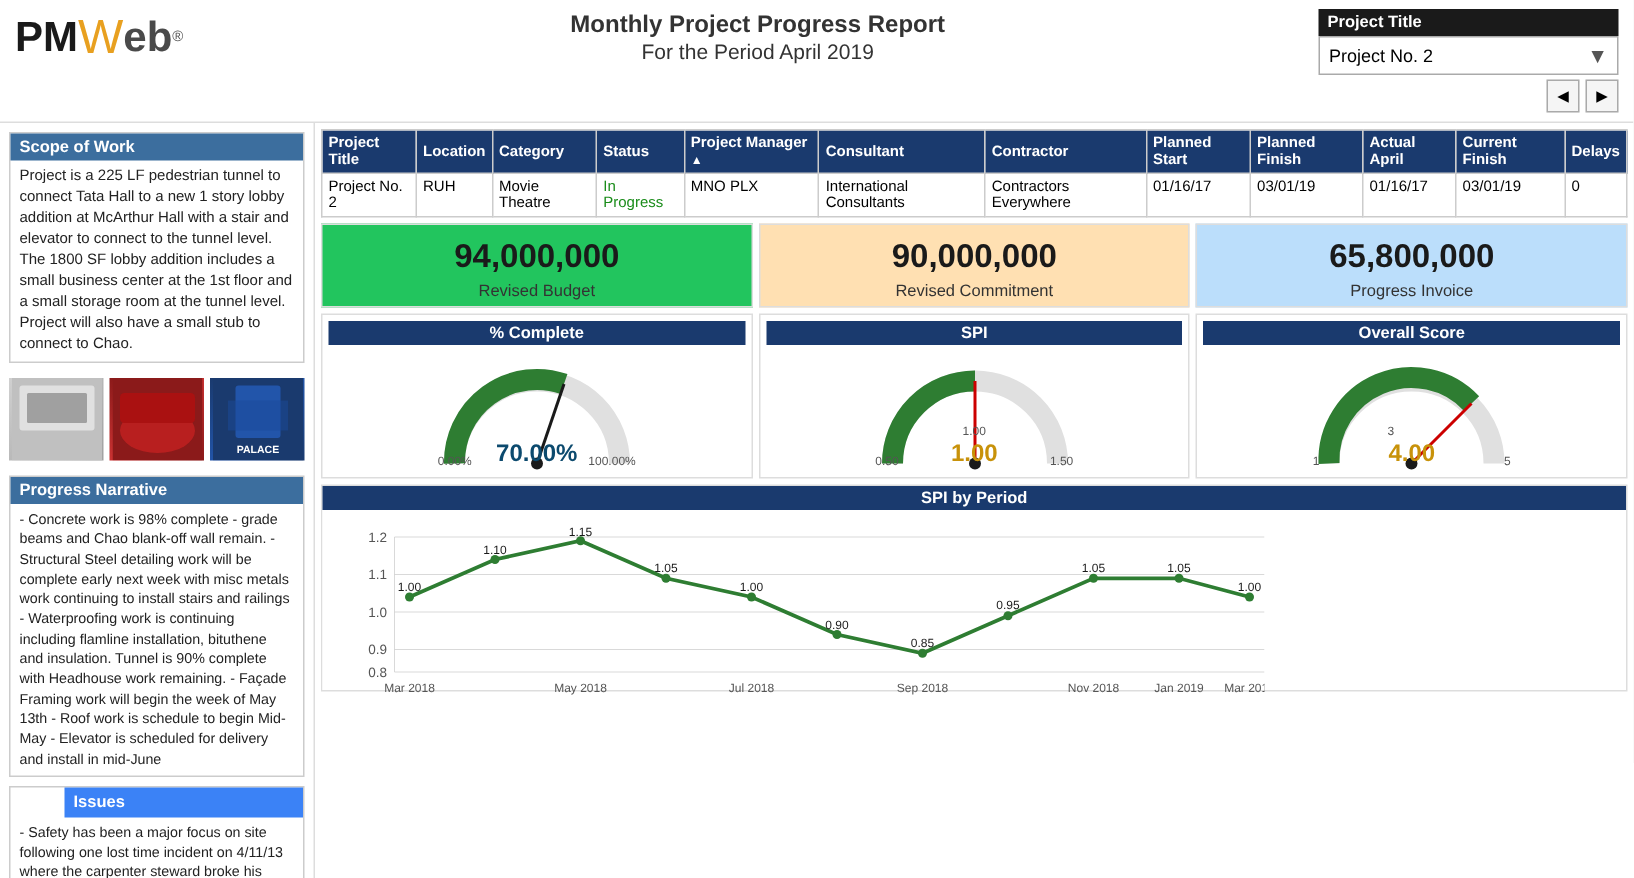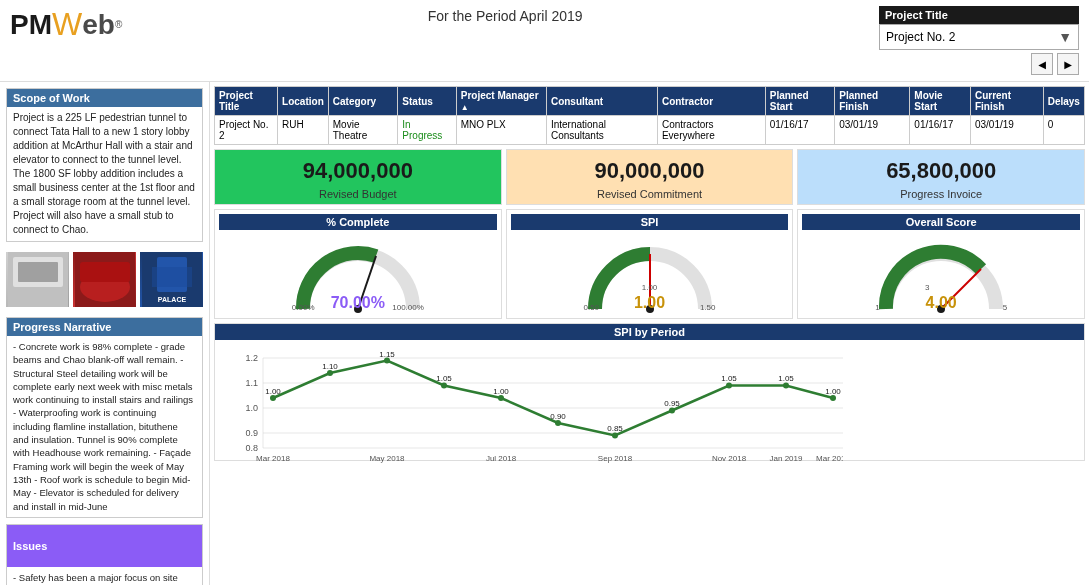--- a/index.html
+++ b/index.html
@@ -37,21 +37,21 @@
 
     .images-row { display: flex; gap: 4px; padding: 4px 0; }
     .img-placeholder { flex: 1; height: 55px; background: #888; display: flex; align-items: center; justify-content: center; color: #fff; font-size: 9px; overflow: hidden; position: relative; }
     .img-cinema1 { background: linear-gradient(135deg, #d0d0d0 0%, #a0a0a0 100%); }
     .img-cinema2 { background: linear-gradient(135deg, #8b1a1a 0%, #cc3333 50%, #8b1a1a 100%); }
     .img-palace { background: linear-gradient(135deg, #1a3a6e 0%, #2255aa 50%, #1a3a6e 100%); }
 
     .progress-narrative-header { background: #3c6e9e; color: #fff; font-weight: bold; font-size: 11px; padding: 3px 6px; }
     .progress-narrative-content { padding: 4px 6px; font-size: 9.5px; color: #222; line-height: 1.4; }
 
-    .issues-header { background: #8b5cf6; color: #fff; font-weight: bold; font-size: 11px; padding: 15px 6px; }
+    .issues-header { background: #3b82f6; color: #fff; font-weight: bold; font-size: 11px; padding: 4px 6px; margin-left: 36px; }
     .issues-content { padding: 4px 6px; font-size: 9.5px; color: #222; line-height: 1.4; }
 
     
     .right-panel { flex: 1; display: flex; flex-direction: column; padding: 4px; gap: 4px; }
 
     
     .project-table { width: 100%; border-collapse: collapse; font-size: 10px; }
     .project-table th { background: #1a3a6e; color: #fff; padding: 3px 4px; text-align: left; border: 1px solid #ccc; font-size: 10px; }
     .project-table td { padding: 3px 4px; border: 1px solid #ccc; vertical-align: top; }
     .project-table tr:nth-child(even) td { background: #f5f8ff; }
@@ -83,20 +83,21 @@
 <div class="main-container">
 
   <div class="header">
     <div class="logo">
       <span class="logo-pm">PM</span>
       <span class="logo-w">W</span>
       <span class="logo-web">eb</span>
       <span class="logo-reg">®</span>
     </div>
     <div class="header-center">
+      <div class="header-title">Monthly Project Progress Report</div>
       <div class="header-subtitle">For the Period April 2019</div>
     </div>
     <div class="header-right">
       <div class="project-title-box">
         <span>Project Title</span>
       </div>
       <div class="project-number-box">
         <span>Project No. 2</span>
         <span class="chevron">▼</span>
       </div>
@@ -160,21 +161,21 @@
           <tr>
             <th>Project Title</th>
             <th>Location</th>
             <th>Category</th>
             <th>Status</th>
             <th>Project Manager <span class="sort-arrow">▲</span></th>
             <th>Consultant</th>
             <th>Contractor</th>
             <th>Planned Start</th>
             <th>Planned Finish</th>
-            <th>Movie Start</th>
+            <th>Actual April</th>
             <th>Current Finish</th>
             <th>Delays</th>
           </tr>
         </thead>
         <tbody>
           <tr>
             <td>Project No. 2</td>
             <td>RUH</td>
             <td>Movie Theatre</td>
             <td><span class="status-in-progress">In Progress</span></td>
@@ -212,21 +213,21 @@
           <div style="position:relative; width:140px; height:80px;">
             <svg width="140" height="80" viewBox="0 0 140 80">
 
               <path d="M 15 75 A 55 55 0 0 1 125 75" fill="none" stroke="#e0e0e0" stroke-width="14"></path>
 
               <path d="M 15 75 A 55 55 0 0 1 88 22" fill="none" stroke="#2e7d32" stroke-width="14"></path>
 
               <line x1="70" y1="75" x2="88" y2="22" stroke="#1a1a1a" stroke-width="2"></line>
               <circle cx="70" cy="75" r="4" fill="#1a1a1a"></circle>
             </svg>
-            <div style="position:absolute; bottom:2px; left:50%; transform:translateX(-50%); font-size:16px; font-weight:bold; color:#8b5cf6;">70.00%</div>
+            <div style="position:absolute; bottom:2px; left:50%; transform:translateX(-50%); font-size:16px; font-weight:bold; color:#0c4a6e;">70.00%</div>
             <div style="position:absolute; bottom:2px; left:4px; font-size:8px; color:#555;">0.00%</div>
             <div style="position:absolute; bottom:2px; right:4px; font-size:8px; color:#555;">100.00%</div>
           </div>
         </div>
 
         <div class="gauge-card">
           <div class="gauge-title">SPI</div>
           <div style="position:relative; width:140px; height:80px;">
             <svg width="140" height="80" viewBox="0 0 140 80">
               <path d="M 15 75 A 55 55 0 0 1 125 75" fill="none" stroke="#e0e0e0" stroke-width="14"></path>

